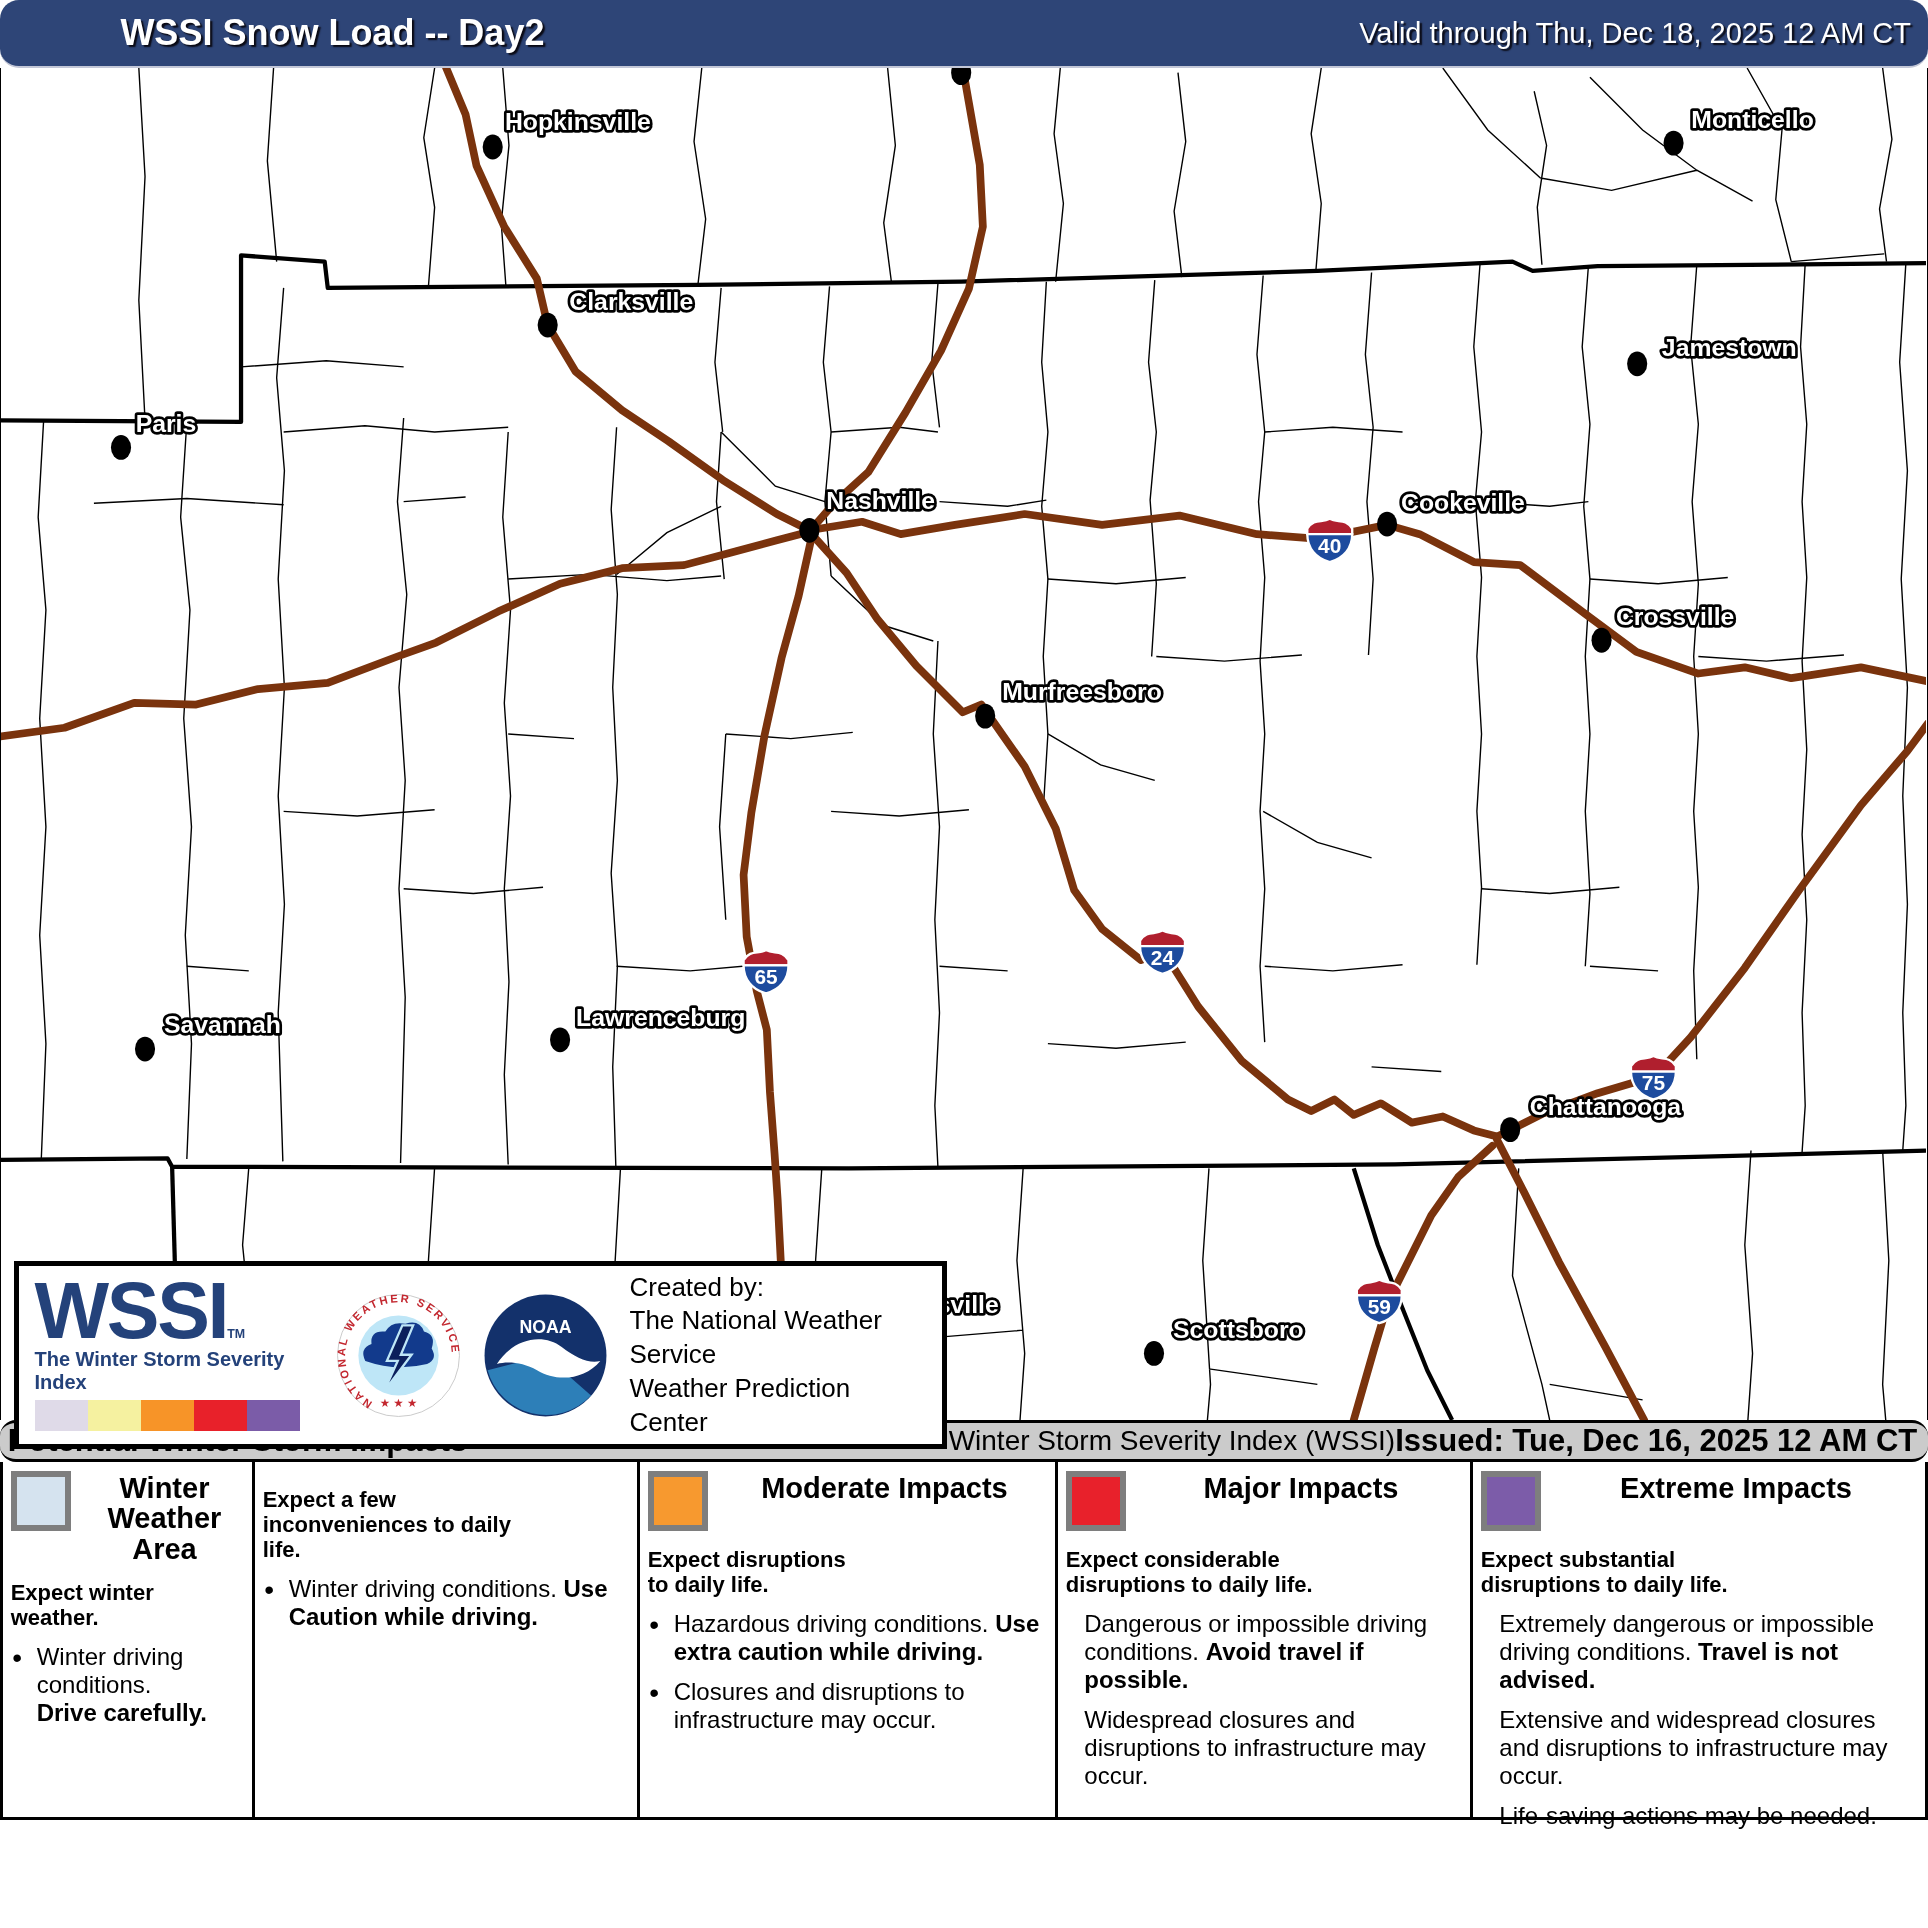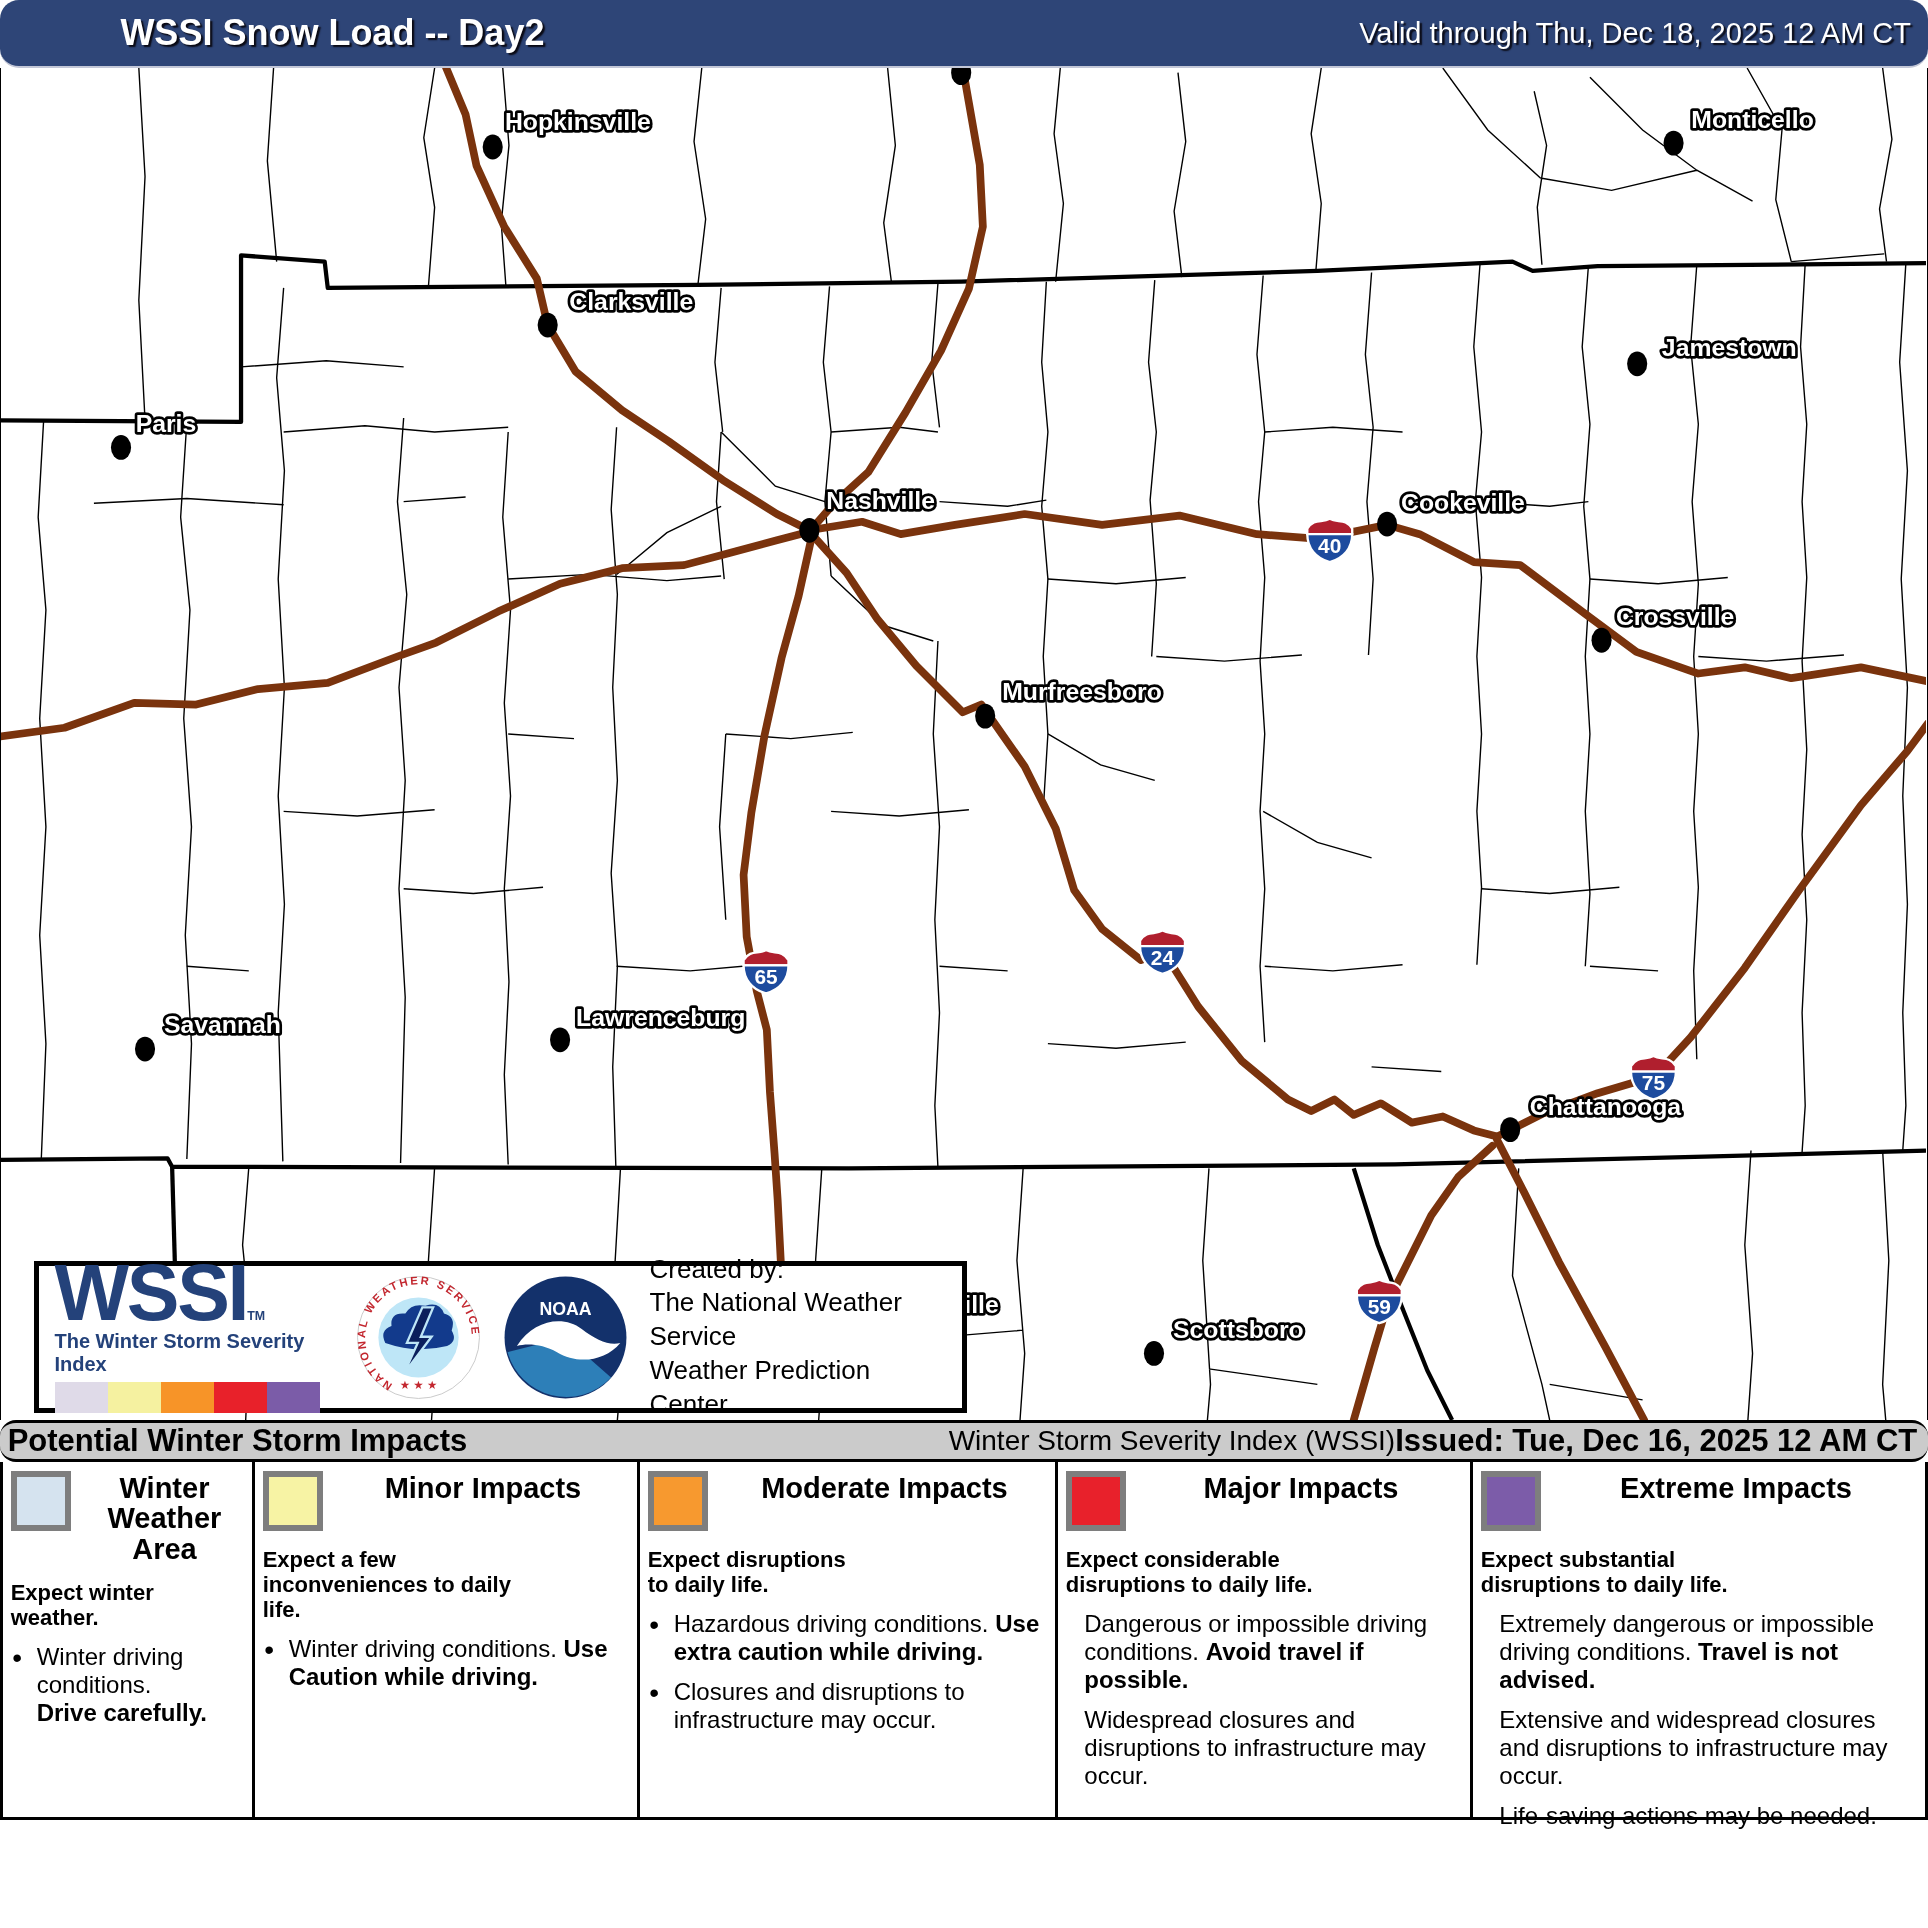--- a/index.html
+++ b/index.html
@@ -8,21 +8,21 @@
     padding:0 12.4px;box-sizing:border-box;border-bottom:2.3px solid #C3C7D7;}
   .title-left{color:#fff;font-weight:bold;font-size:36px;text-shadow:2.3px 2.3px 1.5px #0a0a14;padding-left:108px;}
   .title-right{color:#fff;font-size:29px;text-shadow:2.3px 2.3px 1.5px #0a0a14;padding-right:4.6px;}
   .map-wrap{position:relative;height:1352px;border-left:1.5px solid #000;border-right:1.5px solid #000;box-sizing:border-box;background:#fff;}
   svg.map{display:block;}
   .county{fill:none;stroke:#000;stroke-width:1.8;}
   .state{fill:none;stroke:#000;stroke-width:5.5;stroke-linejoin:round;}
   .hwy{fill:none;stroke-width:10;stroke-linecap:round;stroke-linejoin:round;}
   .city-label{font-family:"Liberation Sans",sans-serif;font-weight:bold;font-size:32px;fill:#fff;stroke:#000;stroke-width:7px;paint-order:stroke;stroke-linejoin:round;text-anchor:middle;}
   .shield-num{font-family:"Liberation Sans",sans-serif;font-weight:bold;font-size:27px;fill:#fff;text-anchor:middle;}
-  .logo-box{position:absolute;left:33px;top:1193px;width:933px;height:152px;background:#fff;border:5.4px solid #000;
+  .logo-box{position:absolute;left:13px;top:1193px;width:933px;height:188px;background:#fff;border:5.4px solid #000;
     box-sizing:border-box;display:flex;align-items:center;gap:22px;padding:0 15.5px;z-index:5;}
   .wssi-block{display:flex;flex-direction:column;align-items:flex-start;width:279px;flex:0 0 auto;}
   .wssi-word{font-size:79px;font-weight:bold;color:#24427A;line-height:.82;letter-spacing:-2.3px;}
   .wssi-tm{font-size:12.4px;font-weight:bold;color:#24427A;}
   .wssi-tag{font-size:20px;font-weight:bold;color:#24427A;margin-top:4.6px;}
   .wssi-strip{display:flex;margin-top:5.4px;}
   .wssi-strip div{width:53px;height:31px;}
   .logo-circle{flex:0 0 auto;}
   .createdby{font-size:26px;line-height:1.3;color:#000;}
   .info-bar{height:42px;background:#CBCBCB;border-top:3.1px solid #000;border-bottom:3.1px solid #000;box-sizing:border-box;
@@ -193,24 +193,20 @@
       <div class="leg-head">
         <div class="swatch" style="background: rgb(213, 227, 239);"></div>
         <div class="leg-title">Winter Weather Area</div>
       </div>
       <div class="leg-lead">Expect winter
 weather.</div>
       <div class="leg-item bullet"><span>Winter driving conditions.
 </span><b>Drive carefully.</b></div>
     </div>
     <div class="leg-col">
-      <div class="leg-head">
-        <div class="swatch" style="background: rgb(247, 243, 164);"></div>
-        <div class="leg-title">Minor Impacts</div>
-      </div>
       <div class="leg-lead">Expect a few
 inconveniences to daily
 life.</div>
       <div class="leg-item bullet"><span>Winter driving conditions. </span><b>Use Caution while driving.</b></div>
     </div>
     <div class="leg-col">
       <div class="leg-head">
         <div class="swatch" style="background: rgb(247, 153, 47);"></div>
         <div class="leg-title">Moderate Impacts</div>
       </div>

